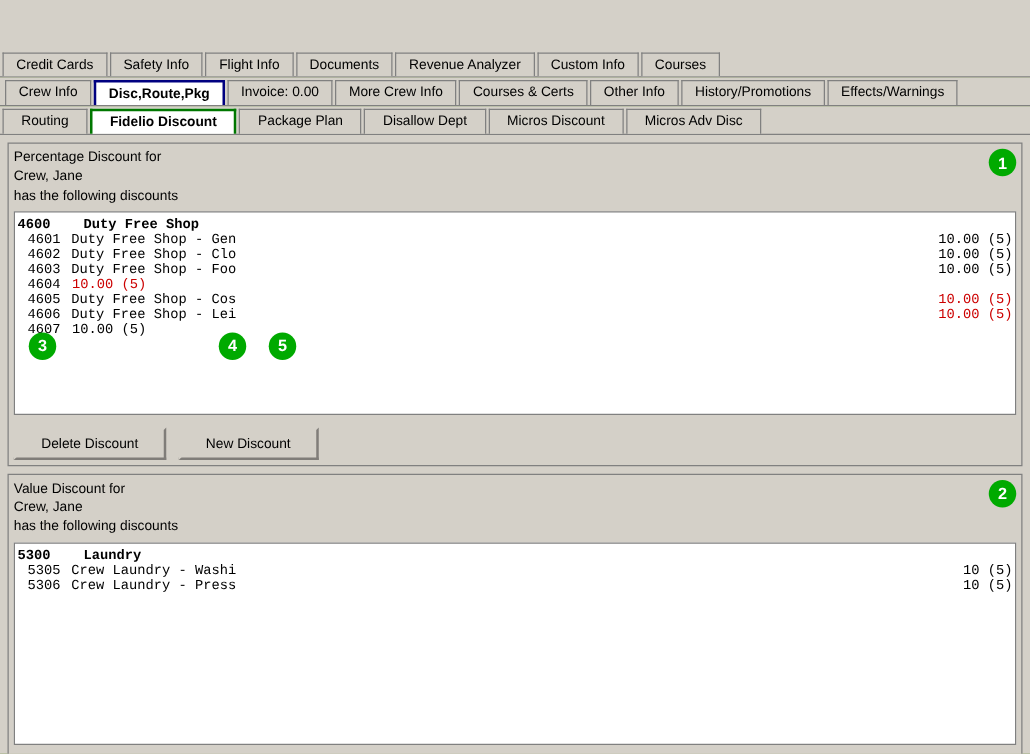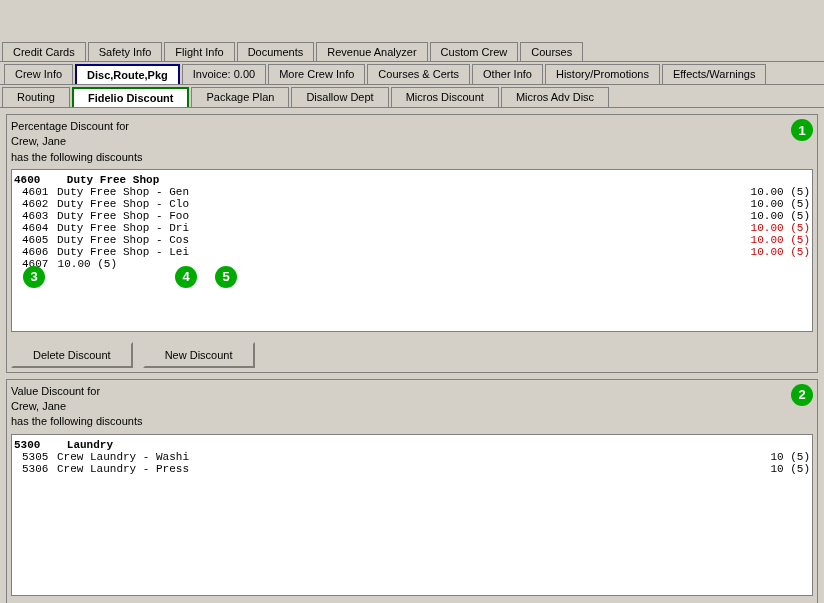--- a/index.html
+++ b/index.html
@@ -208,21 +208,21 @@
 <body>
 
 <div class="main-container">
 
   <div class="tab-row tab-row-1">
     <div class="tab">Credit Cards</div>
     <div class="tab">Safety Info</div>
     <div class="tab">Flight Info</div>
     <div class="tab">Documents</div>
     <div class="tab">Revenue Analyzer</div>
-    <div class="tab">Custom Crew</div>
+    <div class="tab">Custom Info</div>
     <div class="tab">Courses</div>
   </div>
 
   <div class="tab-row tab-row-2">
     <div class="tab">Crew Info</div>
     <div class="tab active">Disc,Route,Pkg</div>
     <div class="tab">Invoice: 0.00</div>
     <div class="tab">More Crew Info</div>
     <div class="tab">Courses &amp; Certs</div>
     <div class="tab">Other Info</div>
@@ -268,21 +268,20 @@
               <span class="item-name">Duty Free Shop - Clo</span>
               <span class="item-value">10.00 (5)</span>
             </div>
             <div class="discount-item">
               <span class="item-code">4603</span>
               <span class="item-name">Duty Free Shop - Foo</span>
               <span class="item-value">10.00 (5)</span>
             </div>
             <div class="discount-item">
               <span class="item-code">4604</span>
-              <span class="item-name">Duty Free Shop - Dri</span>
               <span class="item-value red">10.00 (5)</span>
             </div>
             <div class="discount-item">
               <span class="item-code">4605</span>
               <span class="item-name">Duty Free Shop - Cos</span>
               <span class="item-value red">10.00 (5)</span>
             </div>
             <div class="discount-item">
               <span class="item-code">4606</span>
               <span class="item-name">Duty Free Shop - Lei</span>

